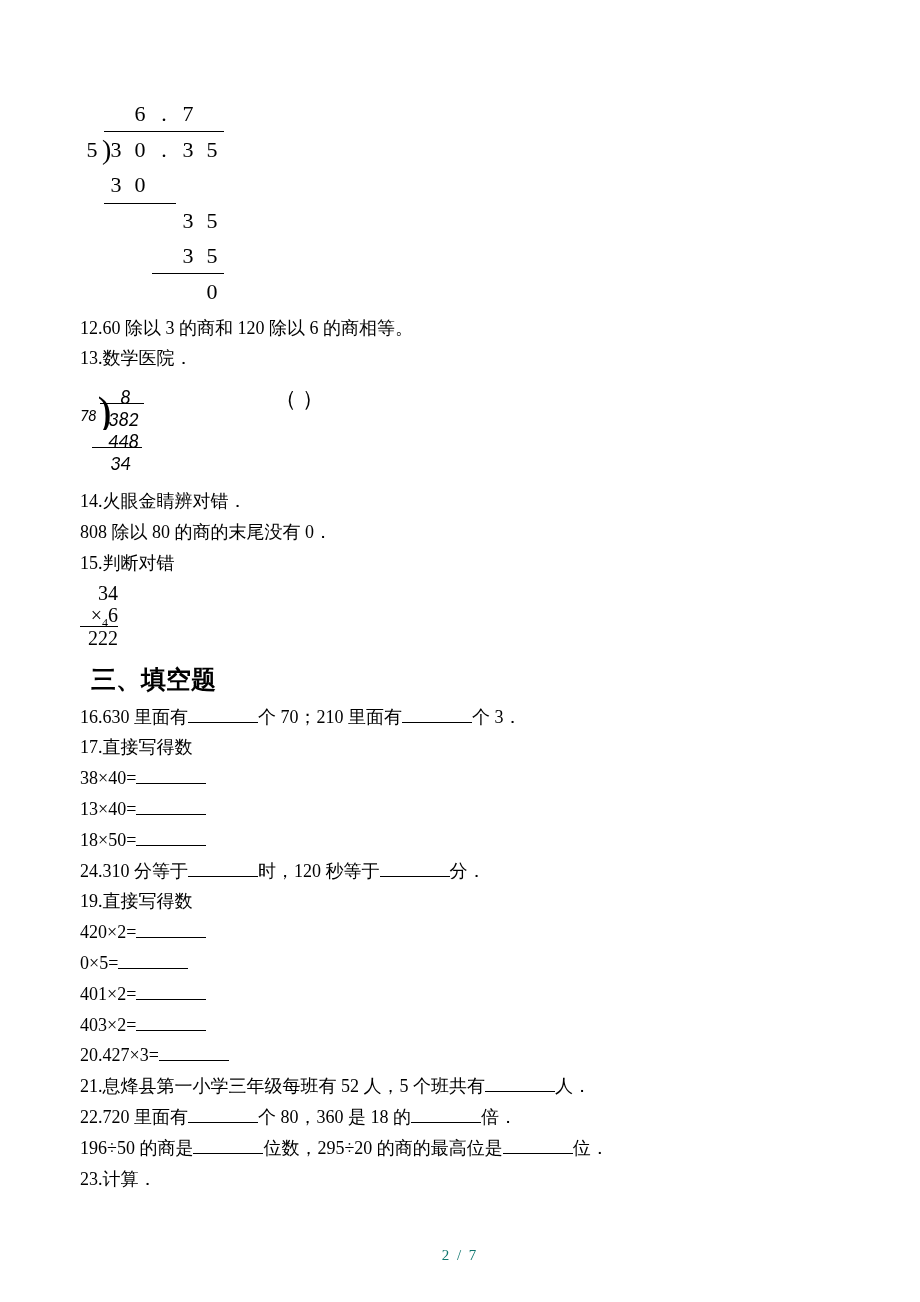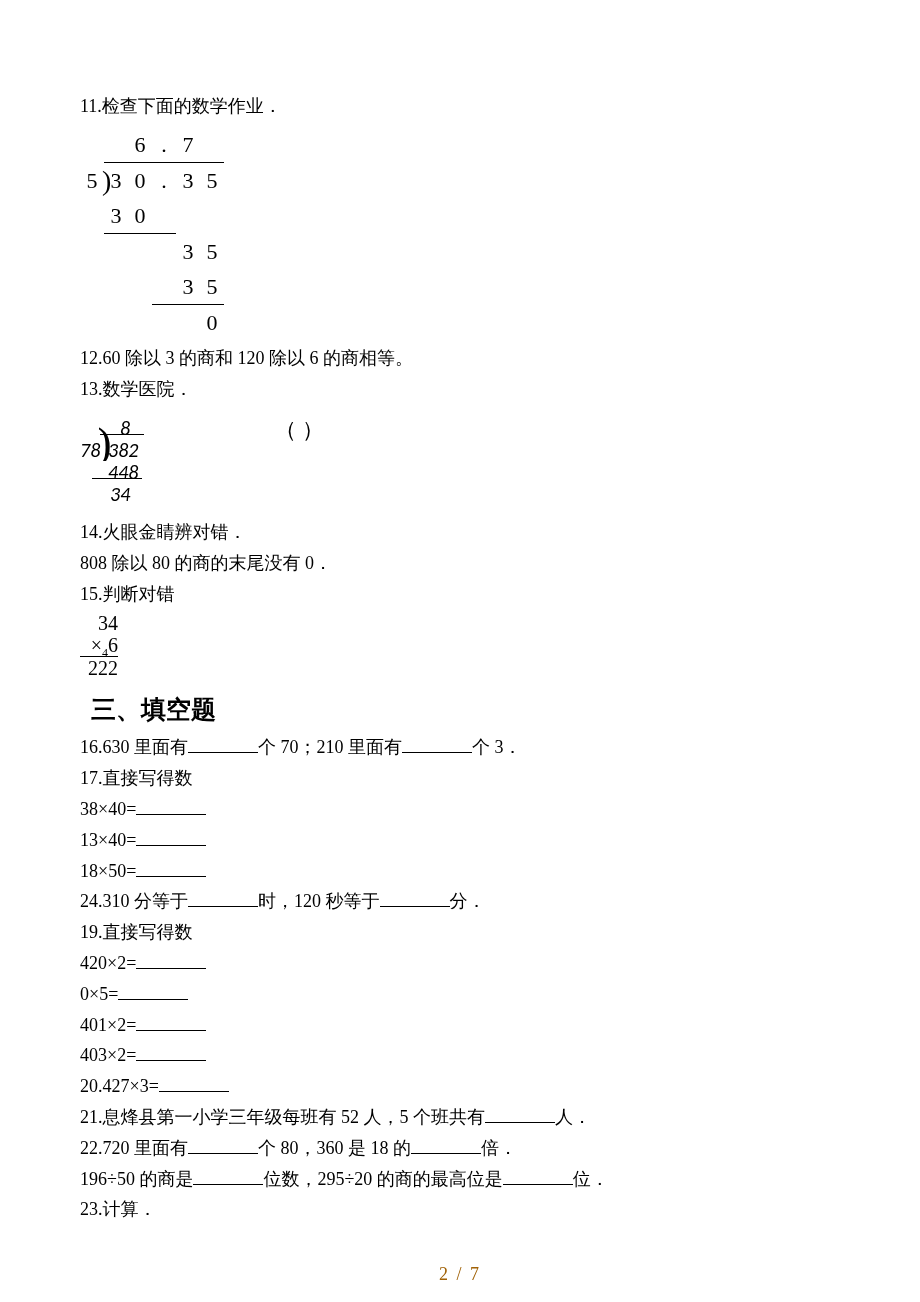--- a/index.html
+++ b/index.html
@@ -60,21 +60,21 @@
       position: absolute;
       top: 22px;
       left: 20px;
       width: 44px;
       border-top: 1.5px solid #000;
     }
     .d2-78 {
       position: absolute;
       top: 22px;
       left: 0;
-      font-size: 20px;
+      font-size: 16px;
     }
     .d2-bracket {
       position: absolute;
       top: 5px;
       left: 19px;
       width: 22px;
       height: 44px;
       font-size: 44px;
       overflow: hidden;
     }
@@ -148,33 +148,32 @@
     }
     .blank8 {
       display: inline-block;
       border-bottom: 1px solid #000;
       width: 70px;
       height: 1em;
       vertical-align: baseline;
     }
     .footer {
       text-align: center;
-      font-size: 18px;
-      margin-top: 36px;
+      font-size: 15px;
+      margin-top: 50px;
       letter-spacing: 2px;
-      color: #a16207;
+      color: #0f766e;
     }
   </style>
 </head>
 <body>
 
 <div class="page">
 
   
-  <div class="line">11.检查下面的数学作业．</div>
 
   <div class="division-1">
     <table>
       <tbody>
           <tr>
         <td></td>
             <td></td>
         <td>6</td>
         <td>.</td>
         <td>7</td>

